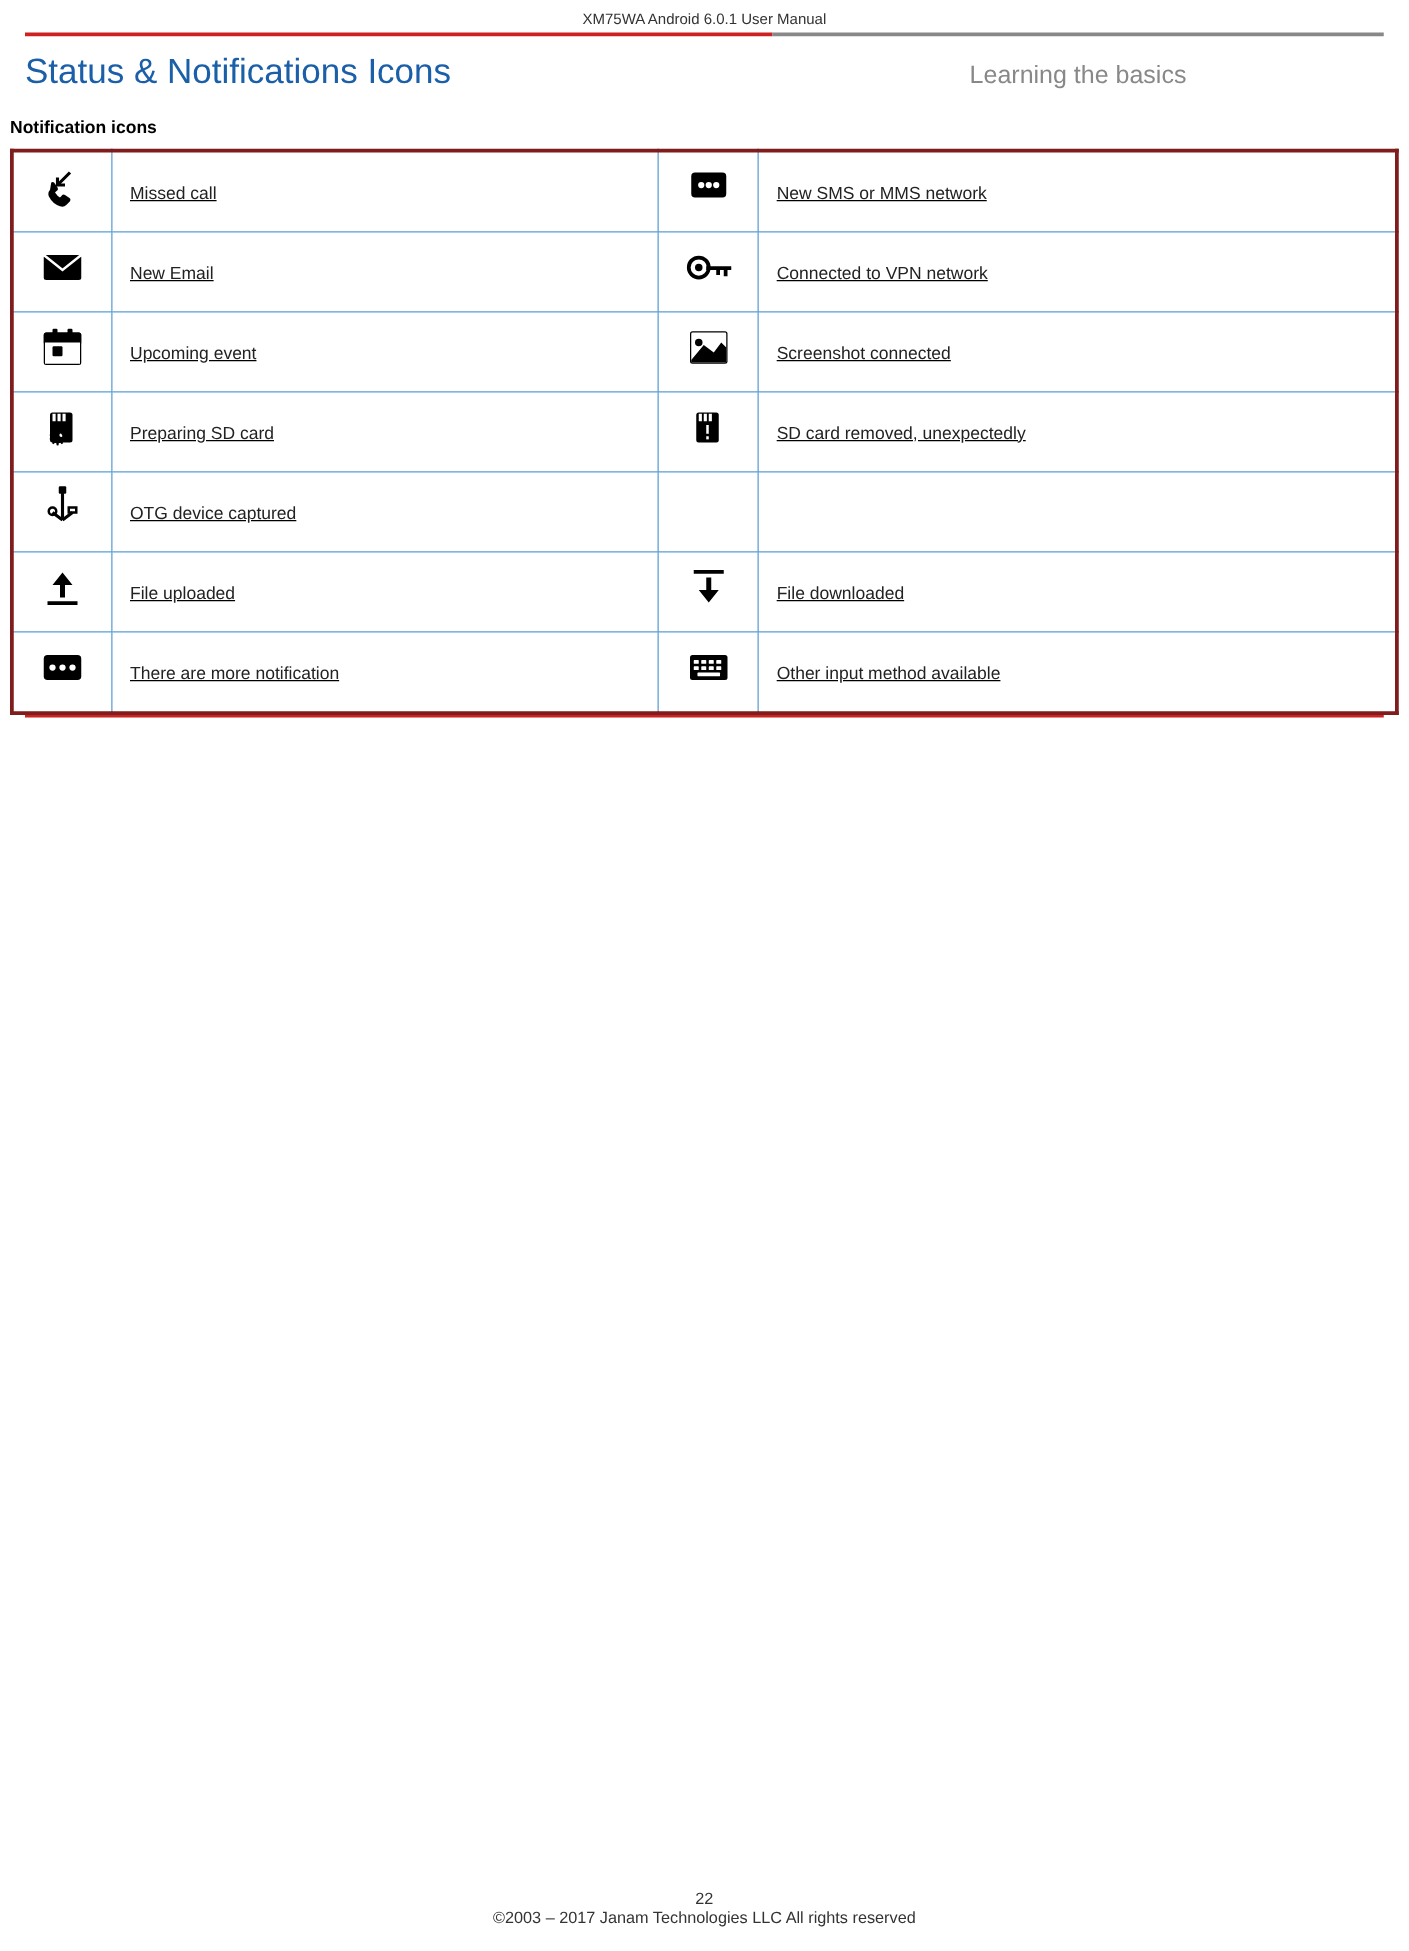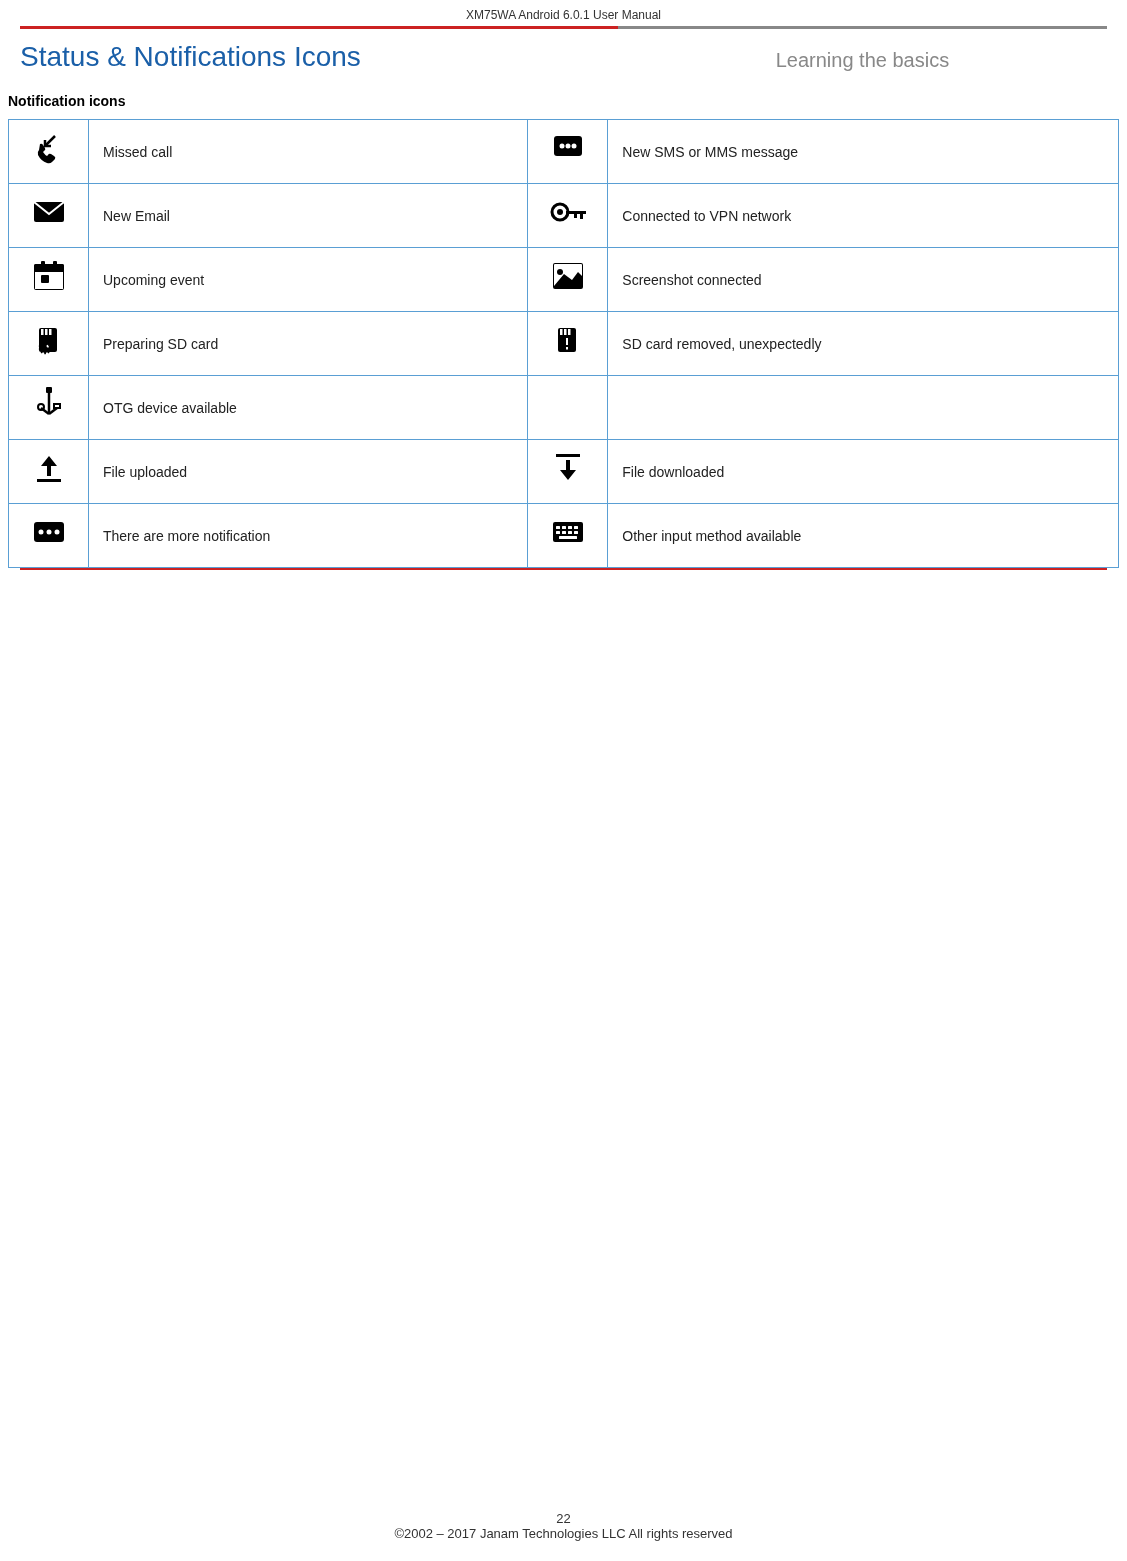--- a/index.html
+++ b/index.html
@@ -67,21 +67,22 @@
 
     .section-heading {
       font-weight: bold;
       font-size: 14px;
       margin-bottom: 10px;
     }
 
     .icons-table {
       width: 100%;
       border-collapse: collapse;
-      border: 1px solid #7f1d1d;
+      border: 3px solid #7f1d1d;
+      text-decoration: underline;
     }
 
     .icons-table td {
       border: 1px solid #5a9fd4;
       padding: 10px 14px;
       vertical-align: middle;
     }
 
     .icon-cell {
       width: 80px;
@@ -149,21 +150,21 @@
       </td>
       <td class="label-cell">Missed call</td>
       <td class="icon-cell">
         <svg width="36" height="36" viewBox="0 0 36 36">
           <rect x="4" y="6" width="28" height="20" rx="3" ry="3" fill="#000"></rect>
           <circle cx="12" cy="16" r="2.5" fill="#fff"></circle>
           <circle cx="18" cy="16" r="2.5" fill="#fff"></circle>
           <circle cx="24" cy="16" r="2.5" fill="#fff"></circle>
         </svg>
       </td>
-      <td class="label-cell">New SMS or MMS message</td>
+      <td class="label-cell">New SMS or MMS network</td>
     </tr>
 
     <tr>
       <td class="icon-cell">
         <svg width="36" height="36" viewBox="0 0 36 36">
           <rect x="3" y="8" width="30" height="20" rx="2" fill="#000"></rect>
           <polyline points="3,8 18,20 33,8" fill="none" stroke="#fff" stroke-width="2"></polyline>
         </svg>
       </td>
       <td class="label-cell">New Email</td>
@@ -238,21 +239,21 @@
         <svg width="36" height="36" viewBox="0 0 36 36">
 
           <line x1="18" y1="4" x2="18" y2="28" stroke="#000" stroke-width="2.5"></line>
           <line x1="18" y1="28" x2="10" y2="22" stroke="#000" stroke-width="2.5"></line>
           <line x1="18" y1="28" x2="26" y2="22" stroke="#000" stroke-width="2.5"></line>
           <rect x="23" y="18" width="6" height="4" fill="none" stroke="#000" stroke-width="2"></rect>
           <circle cx="10" cy="21" r="3" fill="none" stroke="#000" stroke-width="2"></circle>
           <rect x="15" y="1" width="6" height="6" rx="1" fill="#000"></rect>
         </svg>
       </td>
-      <td class="label-cell">OTG device available</td>
+      <td class="label-cell">OTG device captured</td>
       <td class="icon-cell"></td>
       <td class="label-cell"></td>
     </tr>
 
     <tr>
       <td class="icon-cell">
         <svg width="36" height="36" viewBox="0 0 36 36">
           <polygon points="18,6 10,16 16,16 16,26 20,26 20,16 26,16" fill="#000"></polygon>
           <rect x="6" y="29" width="24" height="3" fill="#000"></rect>
         </svg>
@@ -294,14 +295,14 @@
       </td>
       <td class="label-cell">Other input method available</td>
     </tr>
   </tbody>
     </table>
 </div>
 
 <div class="footer-rule"></div>
 <div class="page-footer">
   <div>22</div>
-  <div>©2002 – 2017 Janam Technologies LLC All rights reserved</div>
+  <div>©2003 – 2017 Janam Technologies LLC All rights reserved</div>
 </div>
 
 </body></html>

